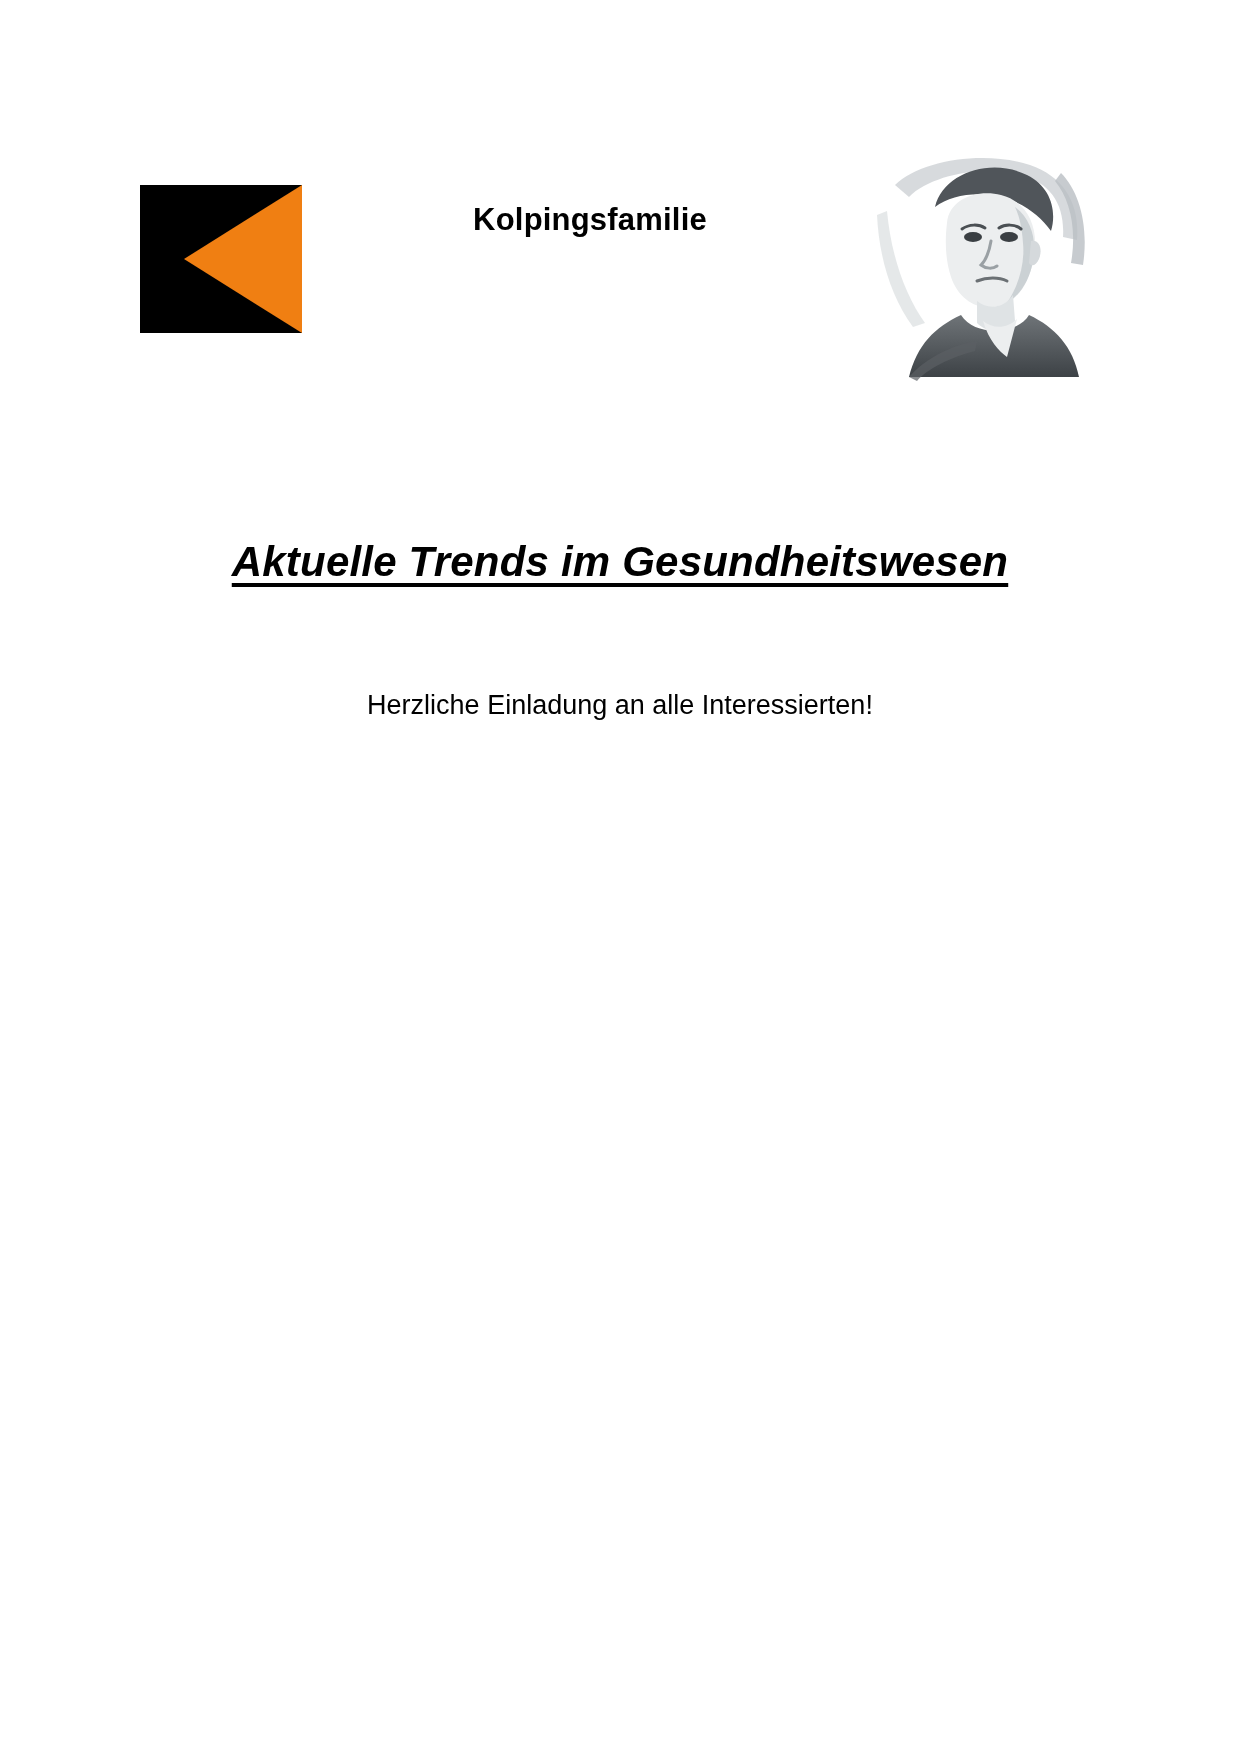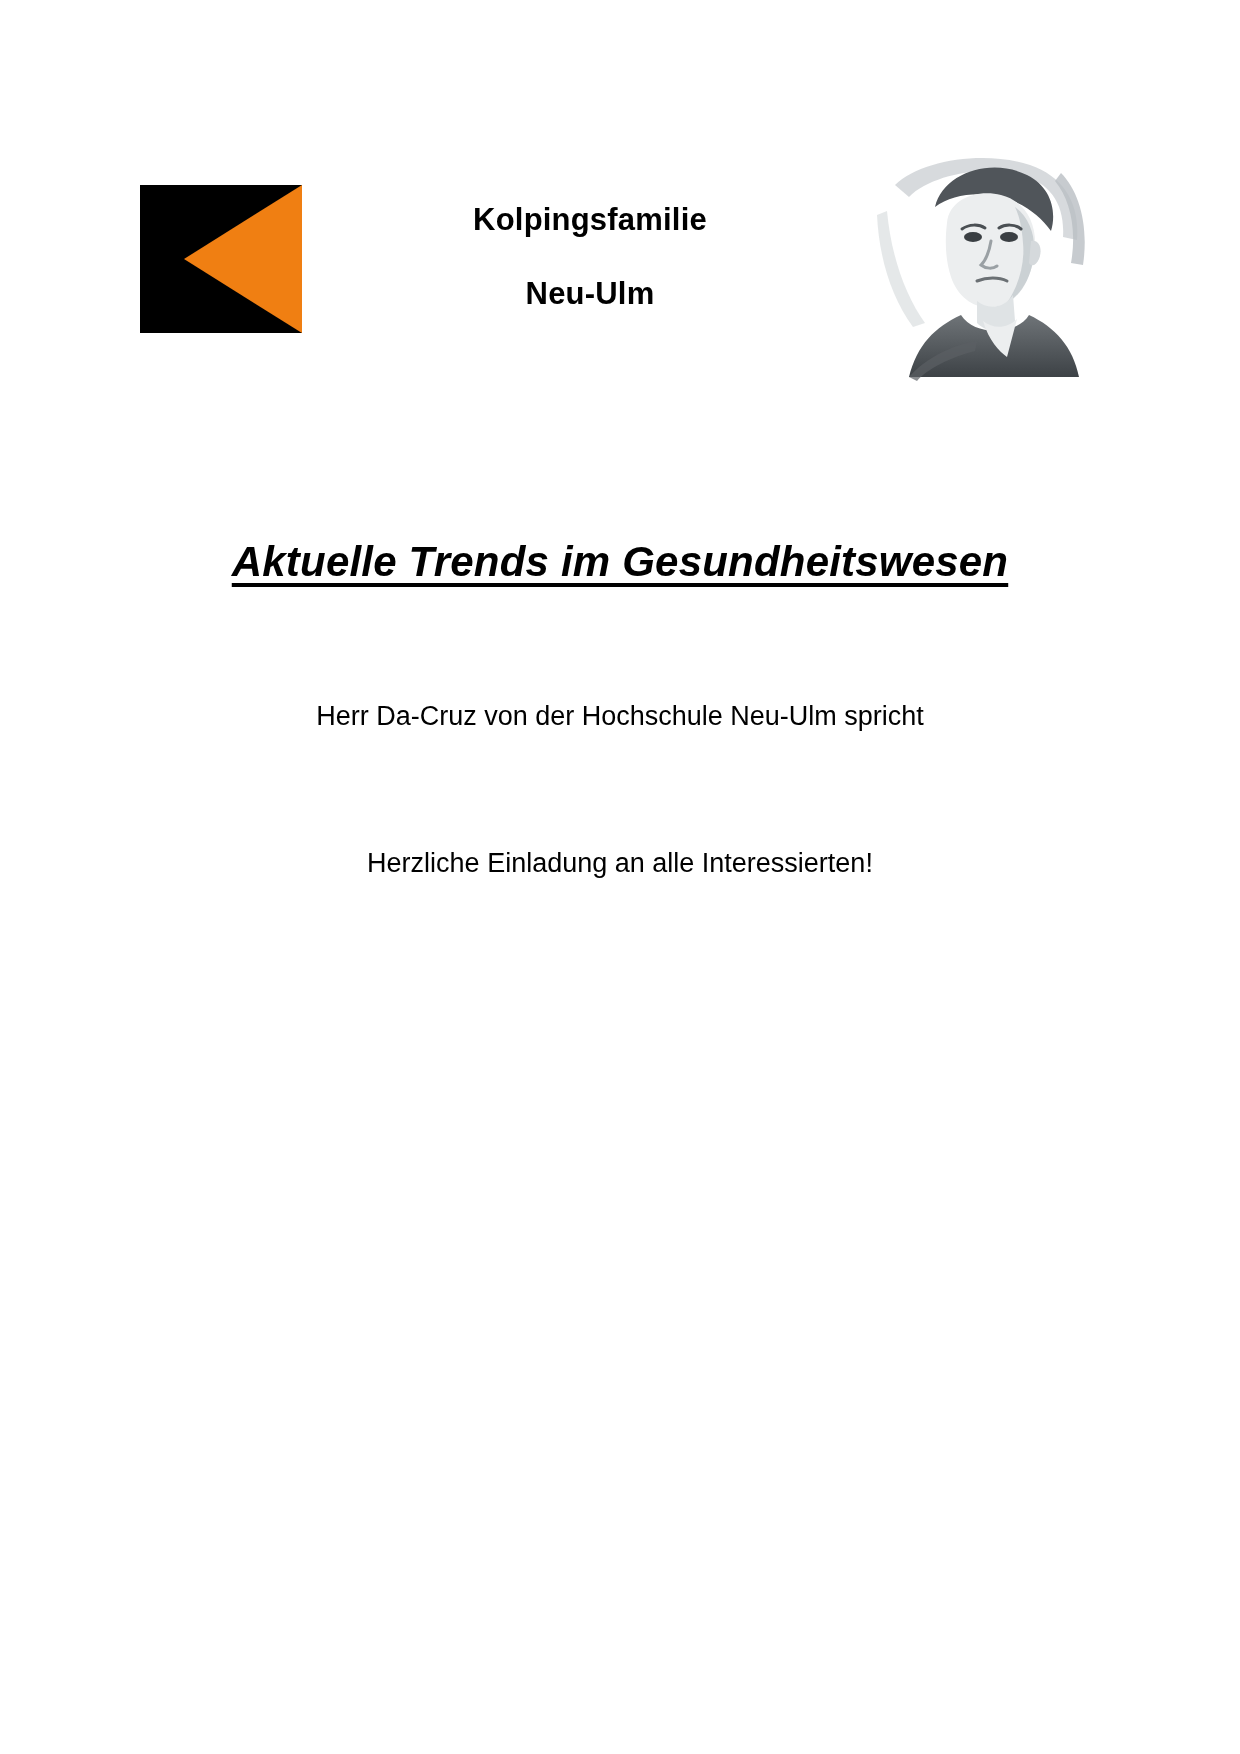--- a/index.html
+++ b/index.html
@@ -126,21 +126,20 @@
 
   <div class="header">
 
     <div class="logo">
       <div class="wedge"></div>
       <div class="bar"></div>
     </div>
 
     <div class="org-title">
       <span class="l1">Kolpingsfamilie</span>
-      <span class="l2">Neu-Ulm</span>
     </div>
 
     <div class="portrait">
       <svg width="250" height="250" viewBox="0 0 250 250" xmlns="http://www.w3.org/2000/svg" aria-hidden="true">
         <defs>
           <linearGradient id="wash" x1="0" y1="0" x2="1" y2="1">
             <stop offset="0%" stop-color="#cfd3d6"></stop>
             <stop offset="100%" stop-color="#8d9296"></stop>
           </linearGradient>
           <linearGradient id="coat" x1="0" y1="0" x2="0" y2="1">
@@ -175,19 +174,18 @@
         <path d="M118 176 C124 196, 134 206, 142 212 L152 174 C142 184, 128 184, 118 176 Z" fill="#eceeef"></path>
         <path d="M44 232 C60 214, 86 200, 112 196 L110 206 C86 212, 62 224, 52 236 Z" fill="#5b6064" opacity="0.7"></path>
       </svg>
     </div>
   </div>
 
   <div class="content">
     <h1 class="doc-title">Aktuelle Trends im Gesundheitswesen</h1>
 
     <div class="body-block">
-      <span class="body-line"><span>Herr Da-Cruz von der Hochschule Neu-Ulm spricht</span></span>
     </div>
 
     <div class="closing">Herzliche Einladung an alle Interessierten!</div>
   </div>
 
 </div>
 
 </body></html>

